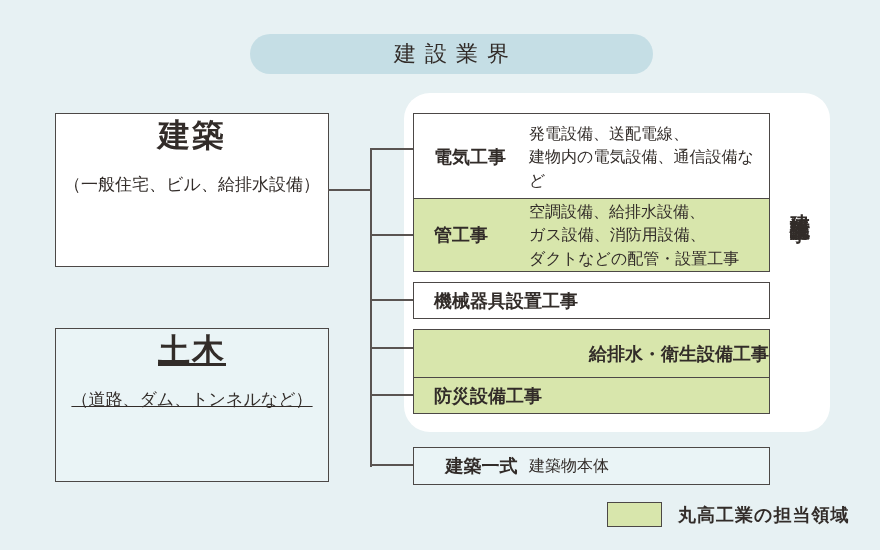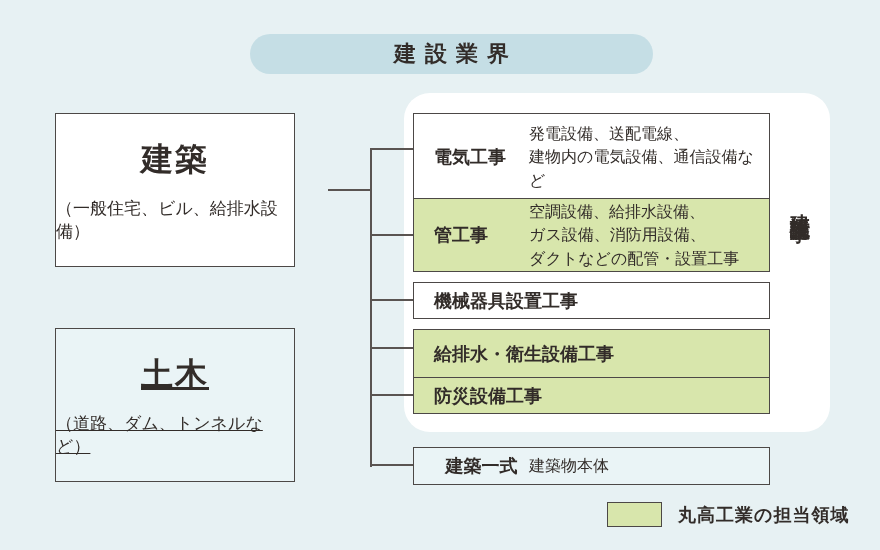--- a/index.html
+++ b/index.html
@@ -22,28 +22,28 @@
   }
   .canvas{position:relative;width:880px;height:550px;}
 
   
   .title-pill{
     position:absolute;left:250px;top:34px;width:403px;height:40px;
     background:var(--title-pill);border-radius:20px;
     display:flex;align-items:center;justify-content:center;
   }
   .title-pill span{
-    font-size:22px;font-weight:700;letter-spacing:9px;text-indent:9px;
+    font-size:22px;font-weight:400;letter-spacing:9px;text-indent:9px;
   }
 
   
   .left-box{
-    position:absolute;left:55px;width:240px;height:154px;
+    position:absolute;left:55px;width:274px;height:154px;
     border:1.5px solid var(--border);
-    display:flex;flex-direction:column;align-items:center;justify-content:center;
+    display:flex;flex-direction:column;align-items:center;
     gap:15px;
   }
   .left-box.building{top:113px;background:var(--panel);}
   .left-box.civil{top:328px;background:var(--box-tint);text-decoration:underline;}
   .left-box .big-title{font-size:32px;font-weight:600;letter-spacing:2px;}
   .left-box .sub{font-size:17px;font-weight:500;}
 
   
   .panel{
     position:absolute;left:404px;top:93px;width:426px;height:339px;
@@ -58,21 +58,21 @@
     padding-left:20px;background:var(--panel);
   }
   .rbox .rlabel{font-size:18px;font-weight:700;flex:0 0 auto;}
   .rbox .rlabel.fixed{width:95px;}
   .rbox .rdesc{font-size:16px;font-weight:500;line-height:1.45;white-space:pre-line;}
   .rbox.green{background:var(--highlight);}
   .rbox.tint{background:var(--box-tint);text-align:center;}
   .rb1{top:113px;height:88px;}
   .rb2{top:198px;height:74px;}
   .rb3{top:282px;height:37px;}
-  .rb4{top:329px;height:50px;}
+  .rb4{top:329px;height:50px;justify-content:flex-end;}
   .rb5{top:377px;height:37px;}
   .rb6{top:447px;height:38px;}
 
   
   .group-label{
     position:absolute;left:784px;top:198px;height:140px;width:34px;
     writing-mode:vertical-rl;text-orientation:upright;
     font-size:20px;font-weight:600;letter-spacing:2px;
     display:flex;align-items:center;
   }

